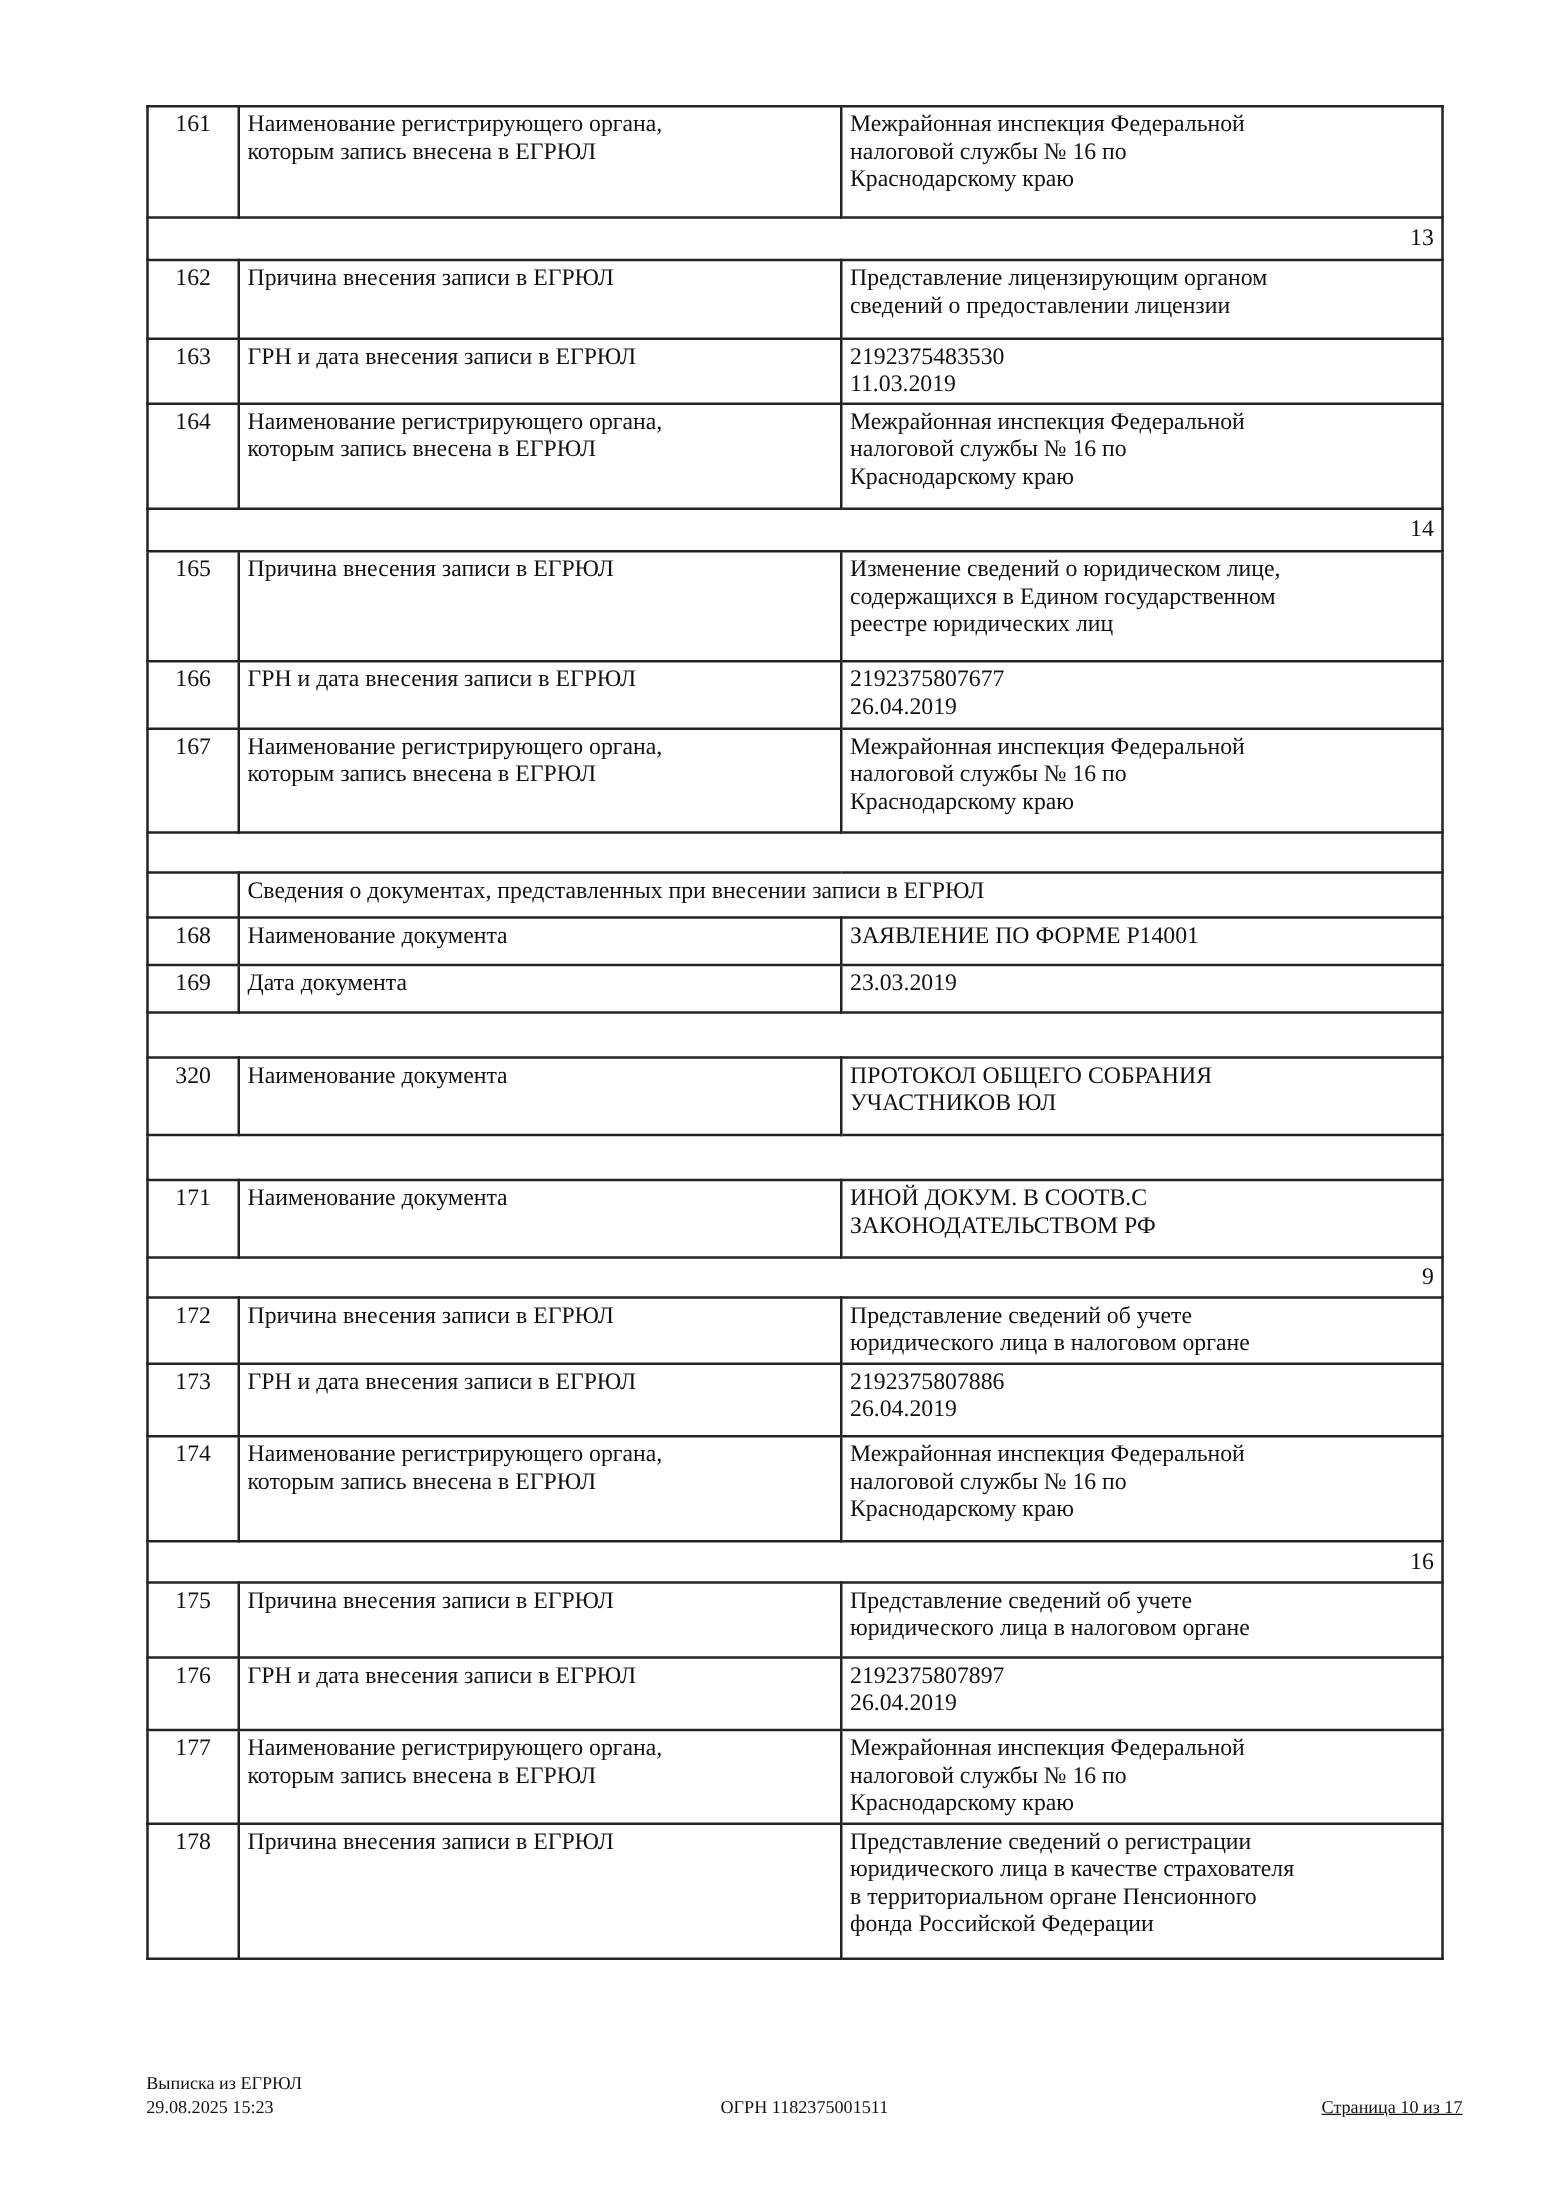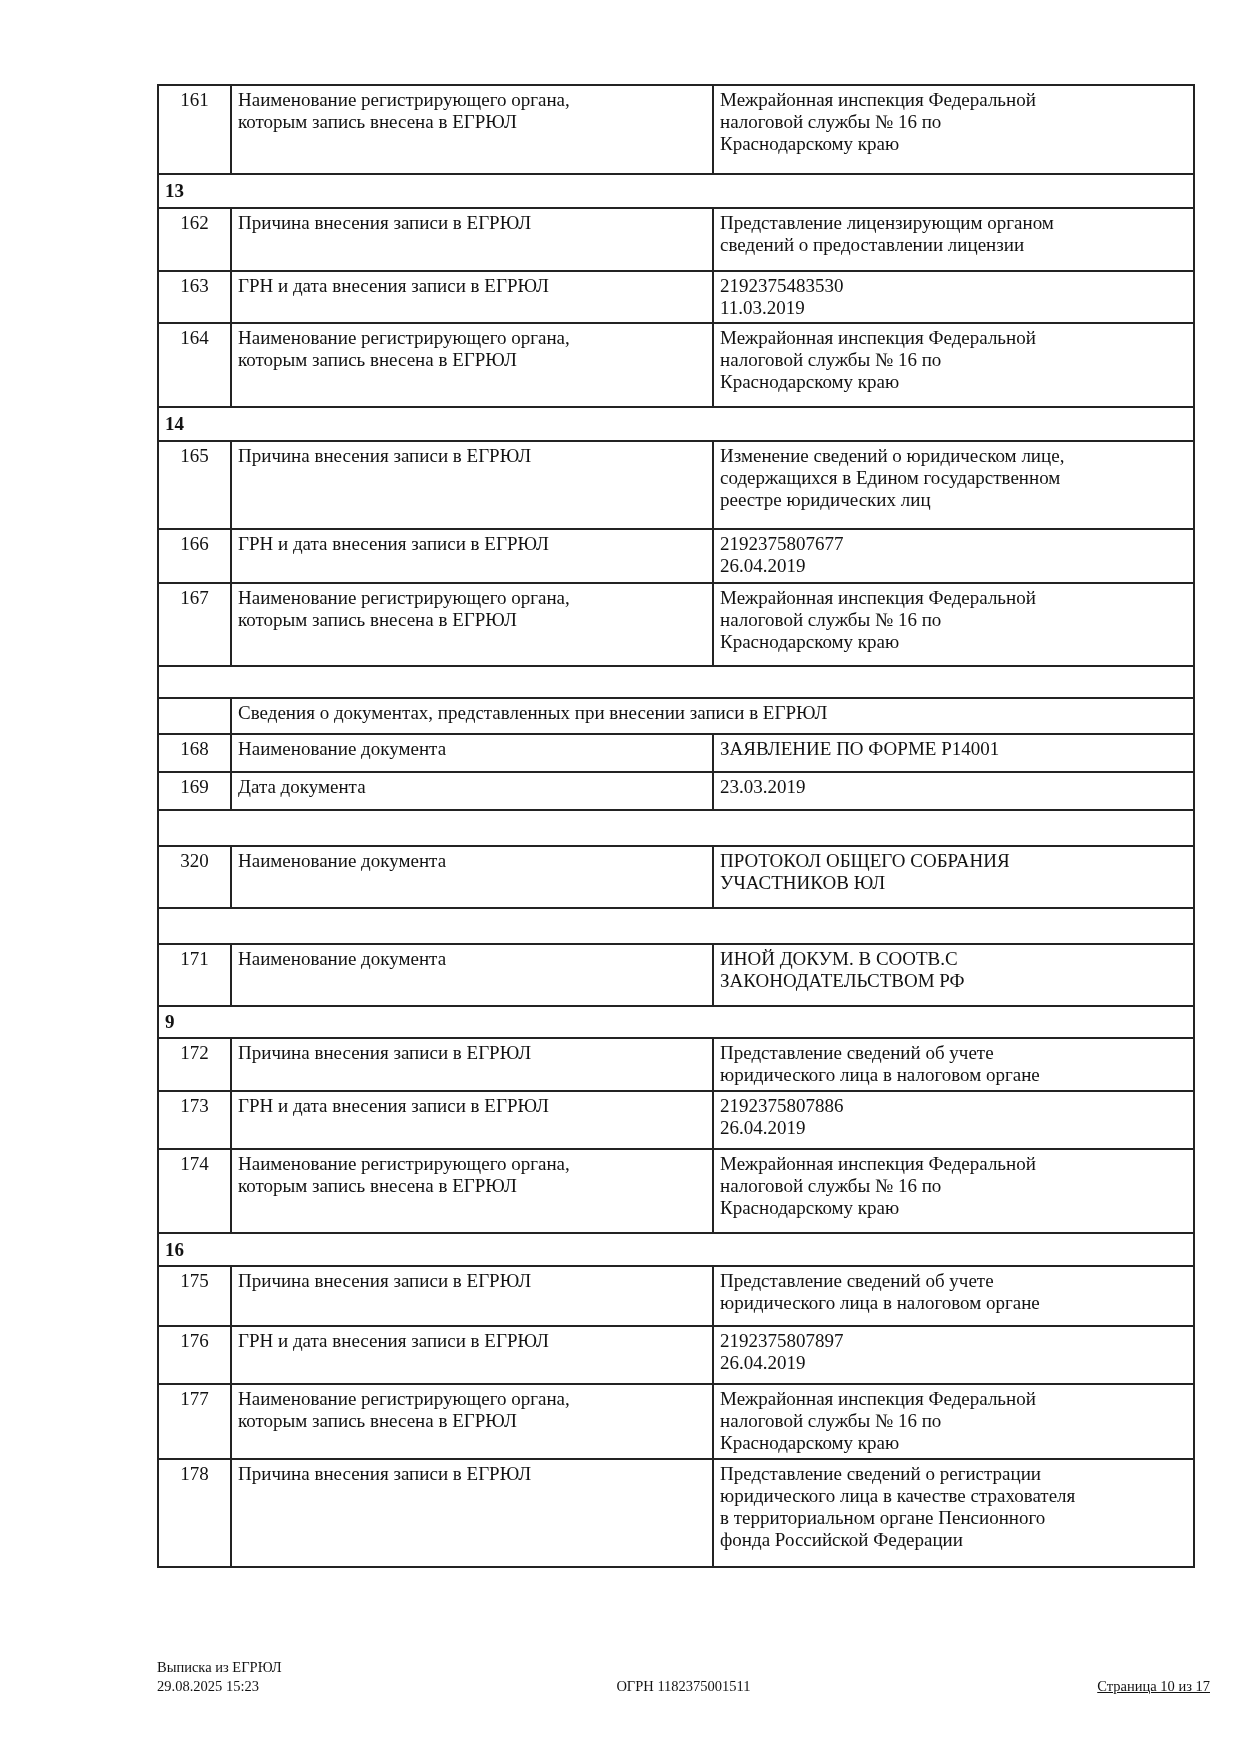--- a/index.html
+++ b/index.html
@@ -9,21 +9,20 @@
     width: 1240px;
     height: 1755px;
     overflow: hidden;
     font-family: "Liberation Serif", "DejaVu Serif", serif;
     color: #121212;
   }
   .page {
     position: relative;
     width: 1040px;
     height: 1755px;
-    margin-left: 40px;
   }
   table.doc-table {
     position: absolute;
     left: 117px;
     top: 84px;
     width: 1036px;
     border-collapse: collapse;
     table-layout: fixed;
     font-size: 19px;
     line-height: 22px;
@@ -33,22 +32,22 @@
   col.c-value { width: 481px; }
   td {
     border: 2px solid #232323;
     vertical-align: top;
     padding: 3px 6px;
     white-space: pre-line;
     overflow: hidden;
   }
   td.num { text-align: center; padding-left: 2px; padding-right: 2px; }
   tr.section td {
-    text-align: left;
-    font-weight: bold;
+    text-align: right;
+    font-weight: normal;
     white-space: normal;
     vertical-align: middle;
     padding: 2px 6px;
   }
   tr.spacer td { padding: 0; }
   
   .h34  { height: 34px; }
   .h32  { height: 32px; }
   .h33  { height: 33px; padding-left: 40px; }
   .h36  { height: 36px; }

